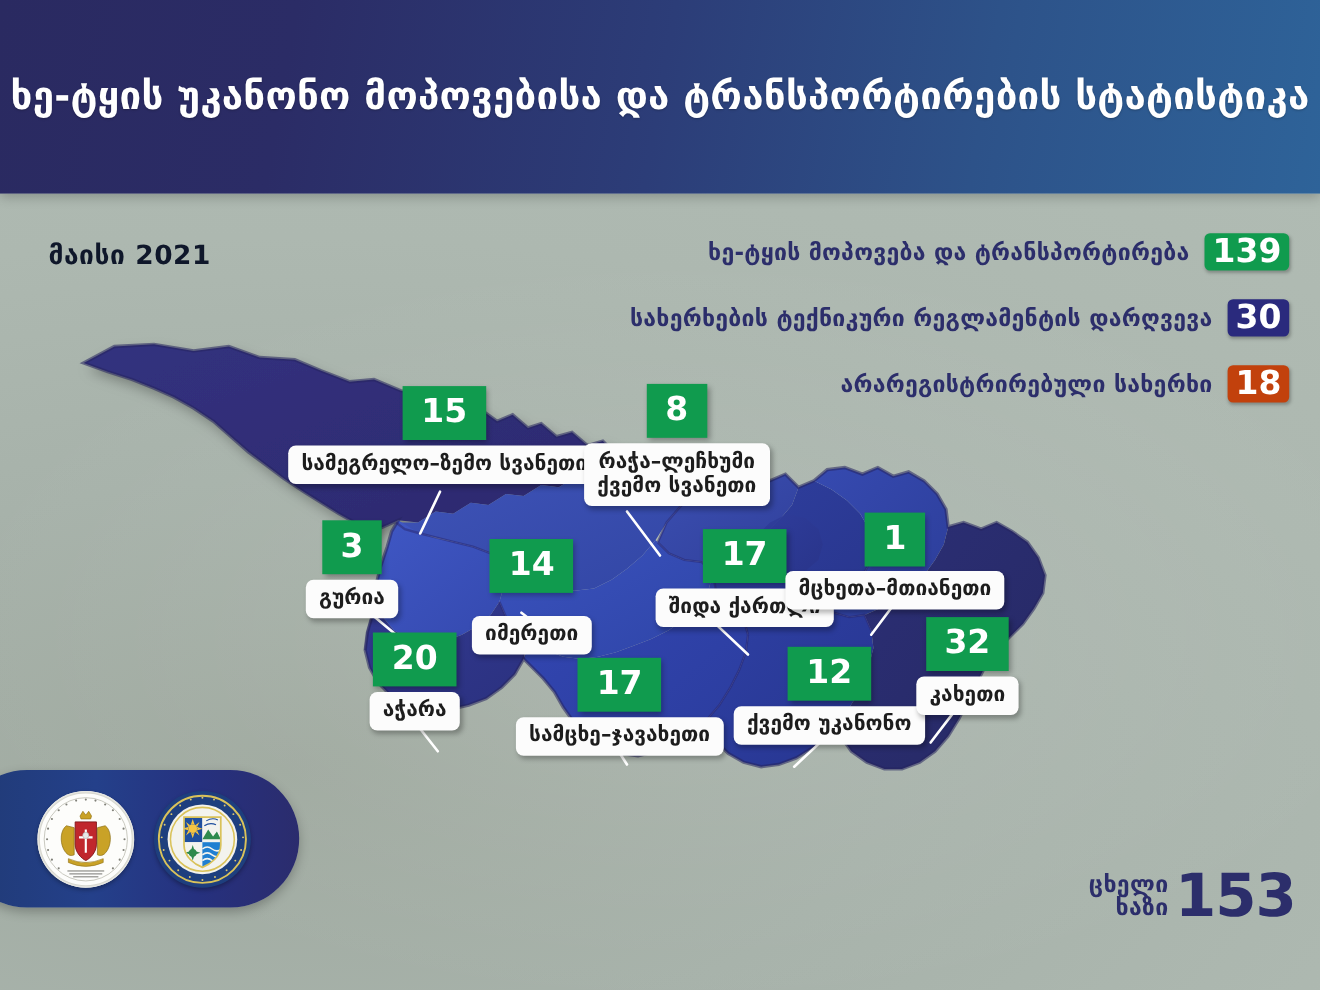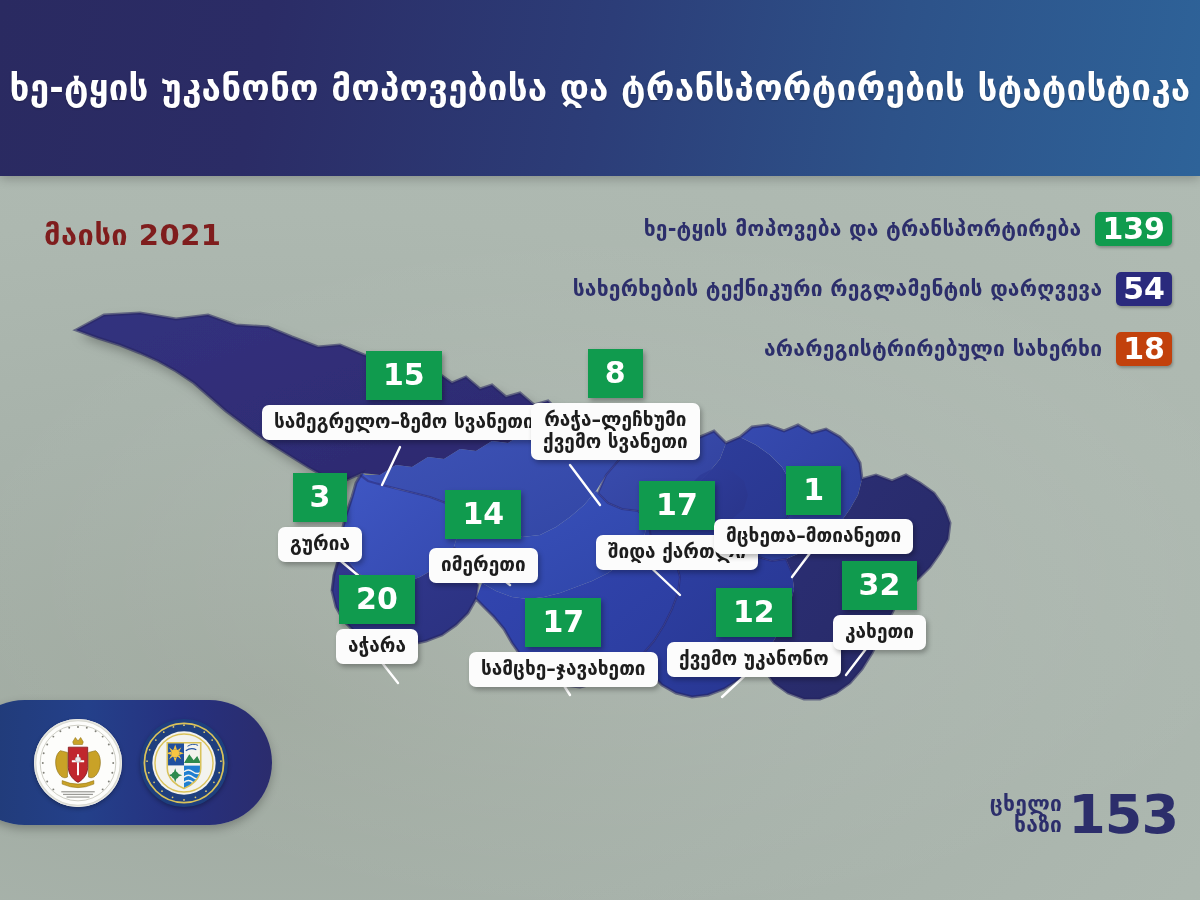--- a/index.html
+++ b/index.html
@@ -31,21 +31,21 @@
   }
   .header-title{
     color:#ffffff;font-size:35px;font-weight:700;letter-spacing:.2px;
     text-align:center;line-height:1.1;padding:0 40px;white-space:nowrap;
     text-shadow:0 1px 2px rgba(0,0,0,.25);
   }
 
   
   .date-label{
     position:absolute;left:44px;top:218px;
-    color:#7f1d1d;font-size:29px;font-weight:700;letter-spacing:.5px;
+    color:#0f172a;font-size:24px;font-weight:700;letter-spacing:.5px;
   }
 
   
   .legend{
     position:absolute;right:28px;top:212px;
     display:flex;flex-direction:column;gap:26px;align-items:flex-end;
   }
   .legend-row{display:flex;align-items:center;gap:14px;justify-content:flex-end;}
   .legend-text{
     color:#2c2e6b;font-size:21px;font-weight:700;letter-spacing:.2px;white-space:nowrap;
@@ -119,21 +119,21 @@
 
   <div class="date-label">მაისი 2021</div>
 
   <div class="legend">
     <div class="legend-row">
       <div class="legend-text">ხე-ტყის მოპოვება და ტრანსპორტირება</div>
       <div class="legend-badge lb-green">139</div>
     </div>
     <div class="legend-row">
       <div class="legend-text">სახერხების ტექნიკური რეგლამენტის დარღვევა</div>
-      <div class="legend-badge lb-blue">54</div>
+      <div class="legend-badge lb-blue">30</div>
     </div>
     <div class="legend-row">
       <div class="legend-text">არარეგისტრირებული სახერხი</div>
       <div class="legend-badge lb-red">18</div>
     </div>
   </div>
 
   <div class="map-wrap">
     <svg class="map-svg" viewBox="0 0 1200 725" preserveAspectRatio="none">
       <defs>
@@ -322,21 +322,21 @@
     <div class="callout" style="left:278px;top:298px;">
       <div class="co-col">
         <div class="num-chip">3</div>
         <div class="name-plate" style="margin-top:5px;">გურია</div>
       </div>
     </div>
 
     <div class="callout" style="left:429px;top:315px;">
       <div class="co-col">
         <div class="num-chip">14</div>
-        <div class="name-plate" style="margin-top:9px;">იმერეთი</div>
+        <div class="name-plate" style="margin-top:21px;">იმერეთი</div>
       </div>
     </div>
 
     <div class="callout" style="left:596px;top:306px;">
       <div class="co-col">
         <div class="num-chip">17</div>
         <div class="name-plate" style="margin-top:5px;">შიდა ქართლი</div>
       </div>
     </div>
 

